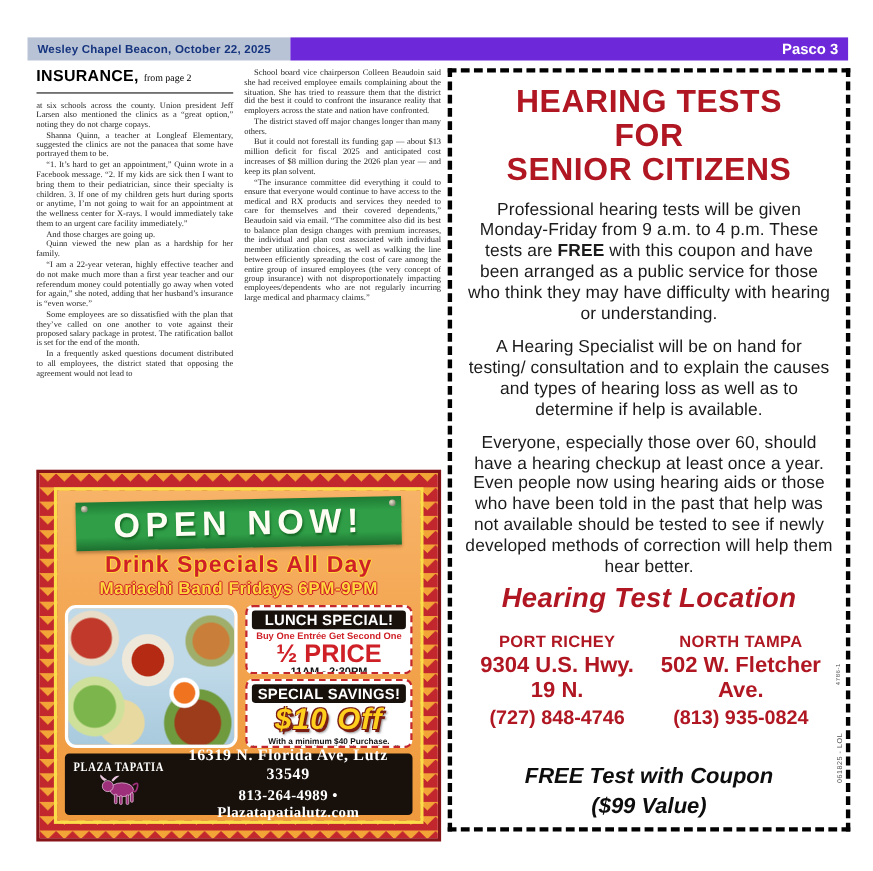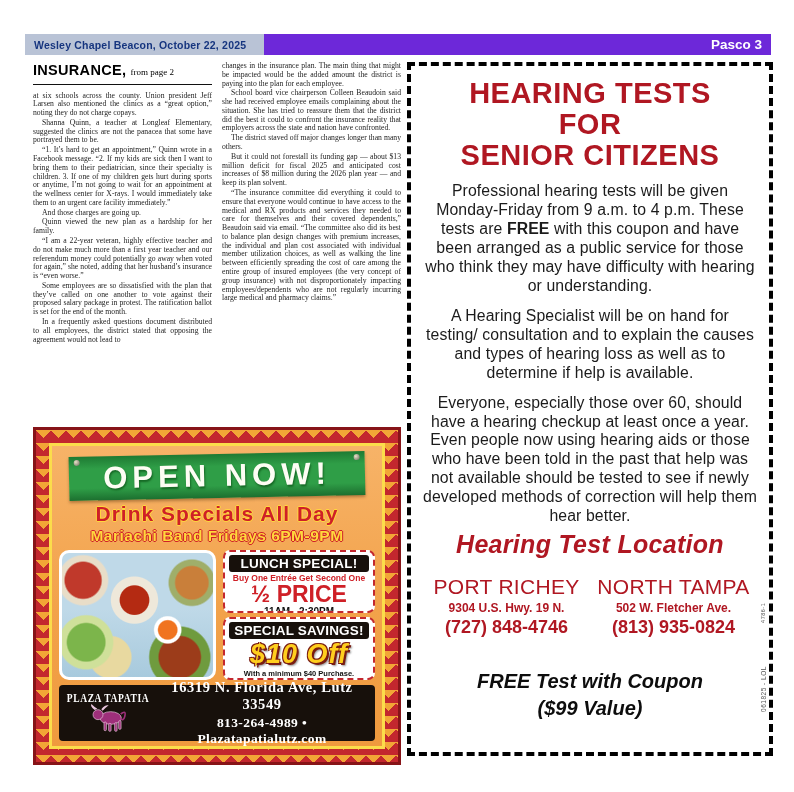--- a/index.html
+++ b/index.html
@@ -117,22 +117,22 @@
     position:absolute; top:62px; left:407px; width:366px; height:694px;
     border:4px dashed #000; background:#fff; text-align:center;
     padding:12px 12px 10px 12px; overflow:hidden;
   }
   .h-title { color:#b01722; font-weight:800; font-size:29px; line-height:1.07; letter-spacing:.5px; }
   .h-body { color:#1b1b1b; font-size:15.8px; line-height:1.2; margin-top:11px; letter-spacing:.1px; }
   .h-body b { font-weight:bold; }
   .loc-head { color:#b01722; font-style:italic; font-weight:bold; font-size:25px; margin-top:4px; letter-spacing:.3px; }
   .loc-row { display:flex; margin-top:16px; }
   .loc { flex:1; color:#b01722; }
-  .loc-city  { font-weight:normal; font-size:21px; letter-spacing:.3px; }
-  .loc-addr  { font-weight:bold; font-size:12px; margin-top:2px; }
+  .loc-city  { font-weight:bold; font-size:15px; letter-spacing:.3px; }
+  .loc-addr  { font-weight:bold; font-size:20px; margin-top:2px; }
   .loc-phone { font-weight:bold; font-size:18px; margin-top:2px; }
   .coupon-foot { color:#0d0d0d; font-style:italic; font-weight:bold; font-size:20px; line-height:1.35; margin-top:30px; }
   .side-codes {
     position:absolute; right:2px; bottom:40px; color:#555;
     writing-mode:vertical-rl; transform:rotate(180deg);
     display:flex; gap:3px; font-size:6.5px; letter-spacing:.5px;
   }
   .side-codes .c2 { font-size:5.5px; margin-top:40px; }
 </style>
 </head>
@@ -155,21 +155,20 @@
       <p>at six schools across the county. Union president Jeff Larsen also mentioned the clinics as a “great option,” noting they do not charge copays.</p>
       <p class="ind">Shanna Quinn, a teacher at Longleaf Elementary, suggested the clinics are not the panacea that some have portrayed them to be.</p>
       <p class="ind">“1. It’s hard to get an appointment,” Quinn wrote in a Facebook message. “2. If my kids are sick then I want to bring them to their pediatrician, since their specialty is children. 3. If one of my children gets hurt during sports or anytime, I’m not going to wait for an appointment at the wellness center for X-rays. I would immediately take them to an urgent care facility immediately.”</p>
       <p class="ind">And those charges are going up.</p>
       <p class="ind">Quinn viewed the new plan as a hardship for her family.</p>
       <p class="ind">“I am a 22-year veteran, highly effective teacher and do not make much more than a first year teacher and our referendum money could potentially go away when voted for again,” she noted, adding that her husband’s insurance is “even worse.”</p>
       <p class="ind">Some employees are so dissatisfied with the plan that they’ve called on one another to vote against their proposed salary package in protest. The ratification ballot is set for the end of the month.</p>
       <p class="ind">In a frequently asked questions document distributed to all employees, the district stated that opposing the agreement would not lead to</p>
     </div>
     <div class="a-col">
-      <p>changes in the insurance plan. The main thing that might be impacted would be the added amount the district is paying into the plan for each employee.</p>
       <p class="ind">School board vice chairperson Colleen Beaudoin said she had received employee emails complaining about the situation. She has tried to reassure them that the district did the best it could to confront the insurance reality that employers across the state and nation have confronted.</p>
       <p class="ind">The district staved off major changes longer than many others.</p>
       <p class="ind">But it could not forestall its funding gap — about $13 million deficit for fiscal 2025 and anticipated cost increases of $8 million during the 2026 plan year — and keep its plan solvent.</p>
       <p class="ind">“The insurance committee did everything it could to ensure that everyone would continue to have access to the medical and RX products and services they needed to care for themselves and their covered dependents,” Beaudoin said via email. “The committee also did its best to balance plan design changes with premium increases, the individual and plan cost associated with individual member utilization choices, as well as walking the line between efficiently spreading the cost of care among the entire group of insured employees (the very concept of group insurance) with not disproportionately impacting employees/dependents who are not regularly incurring large medical and pharmacy claims.”</p>
     </div>
   </section>
 
   <section class="tapatia">
     <div class="tap-band">
       <div class="tap-inner">

